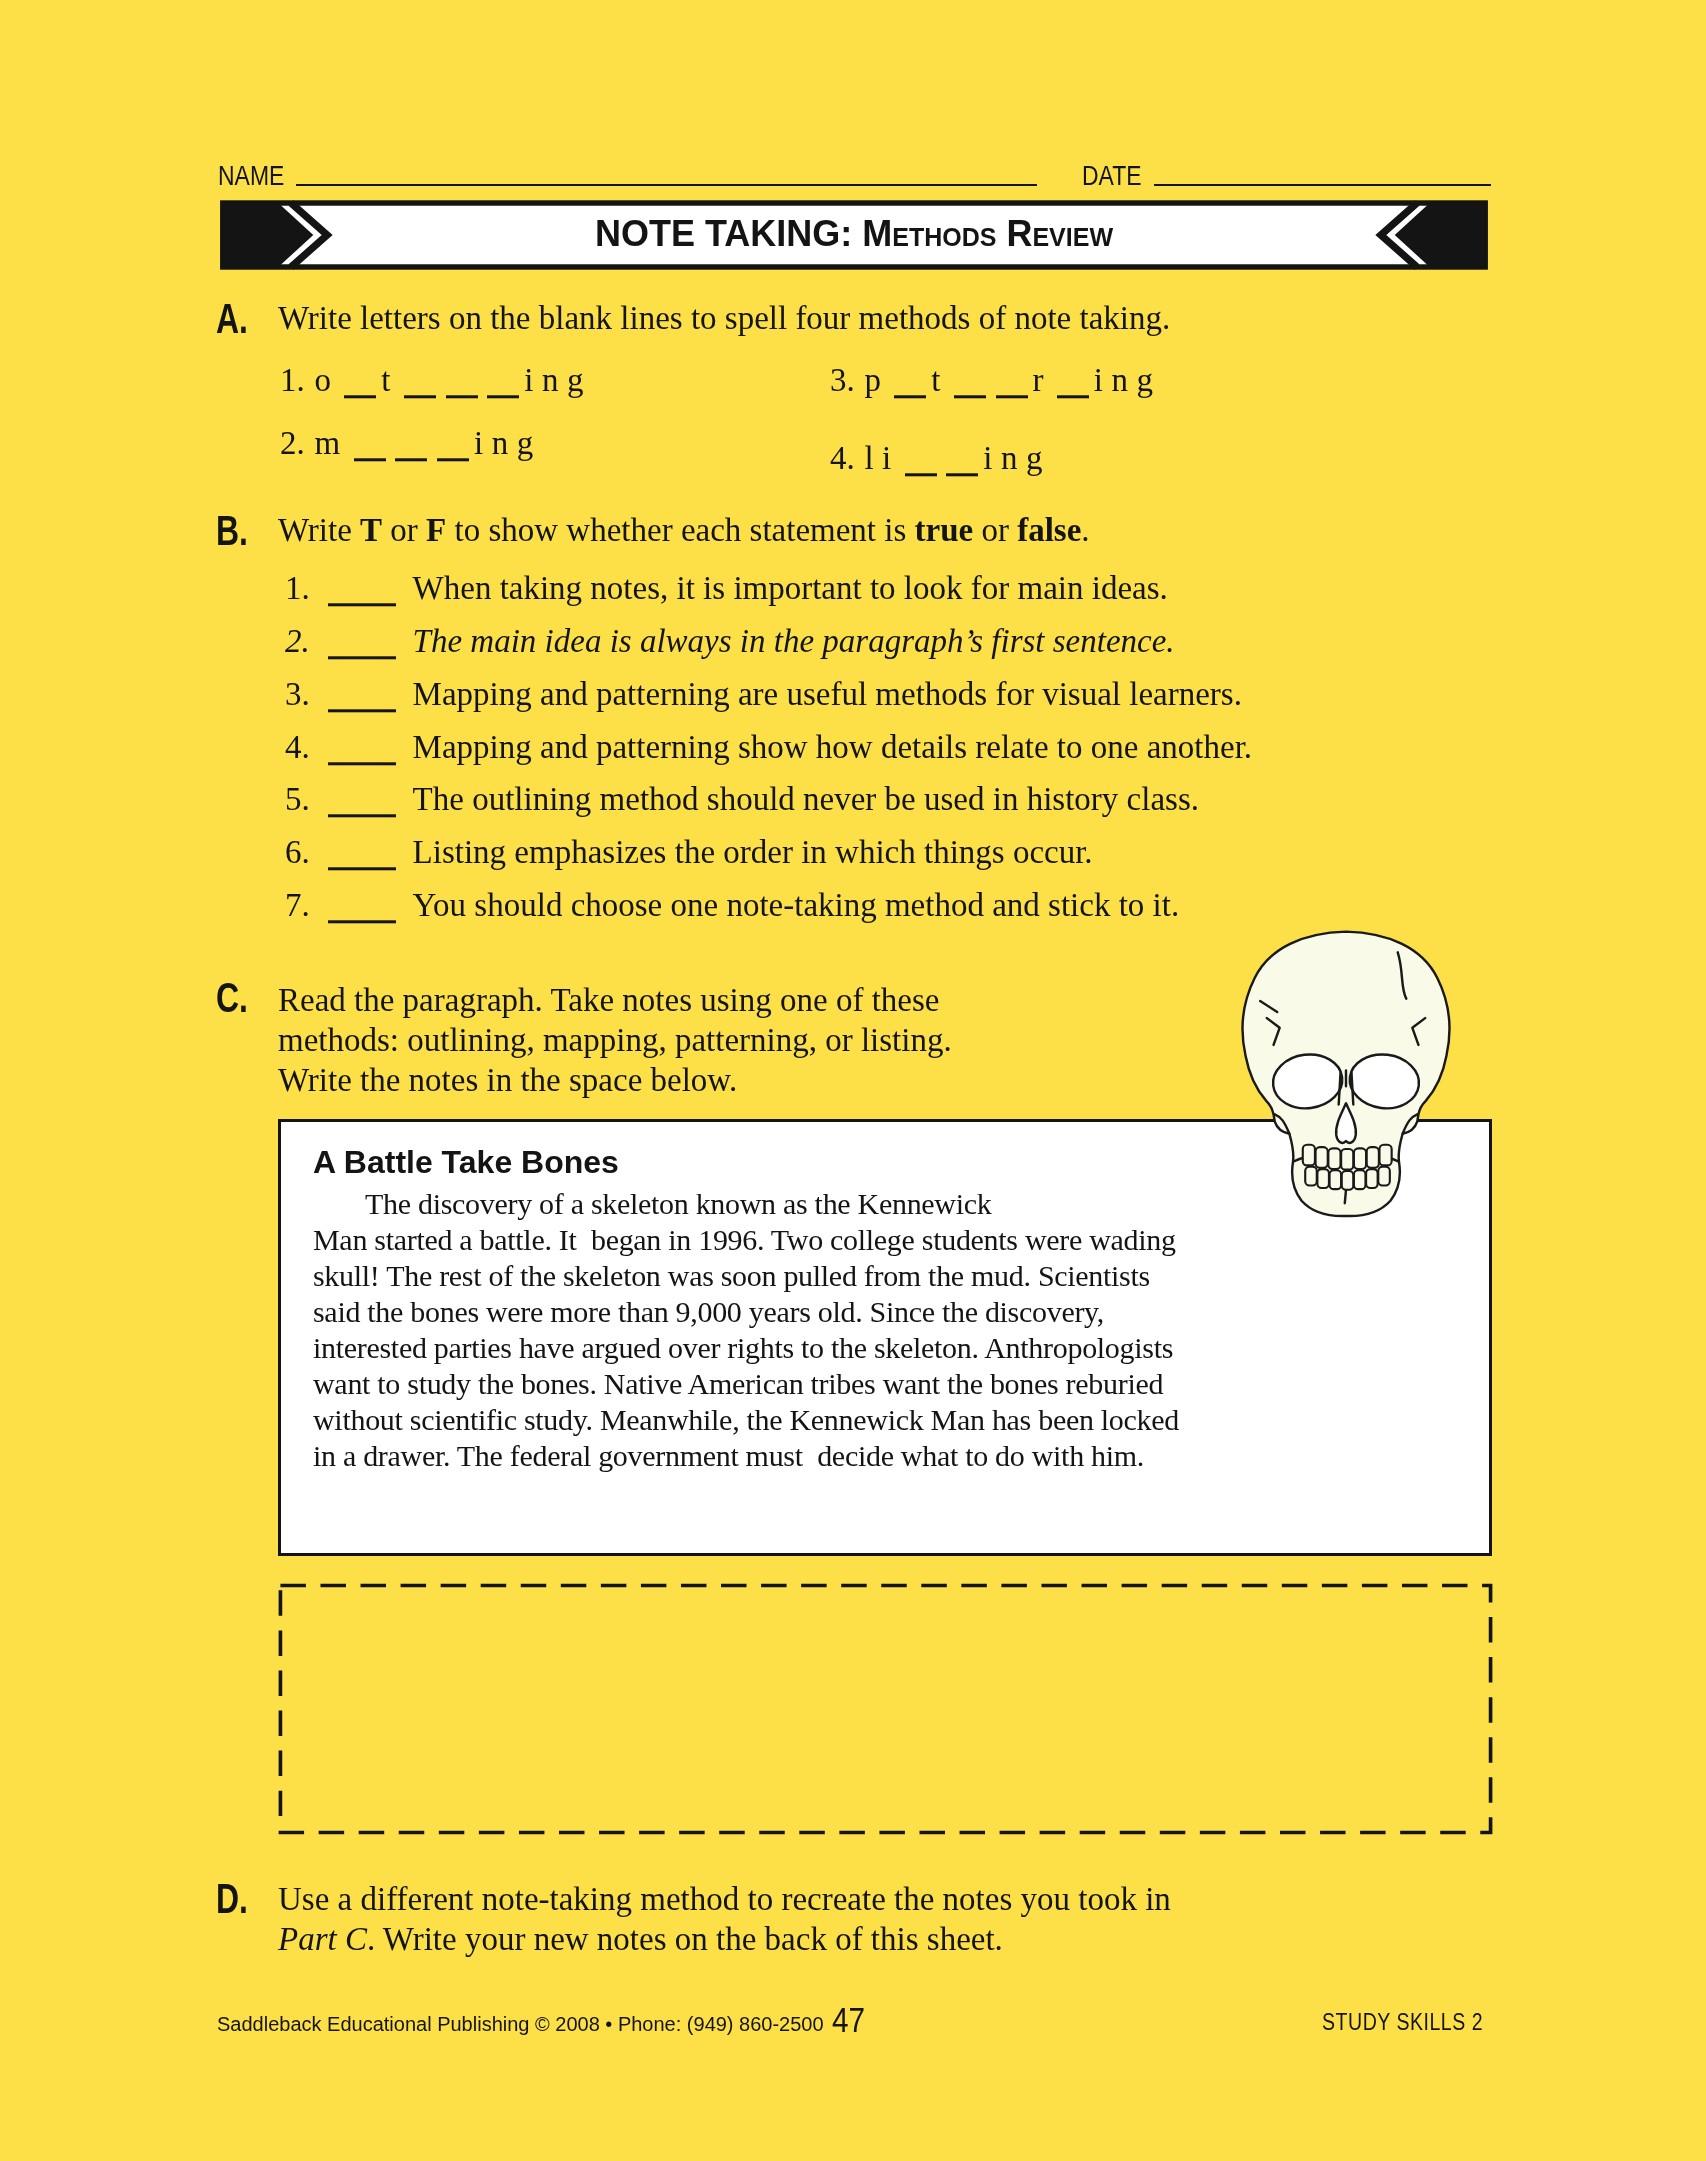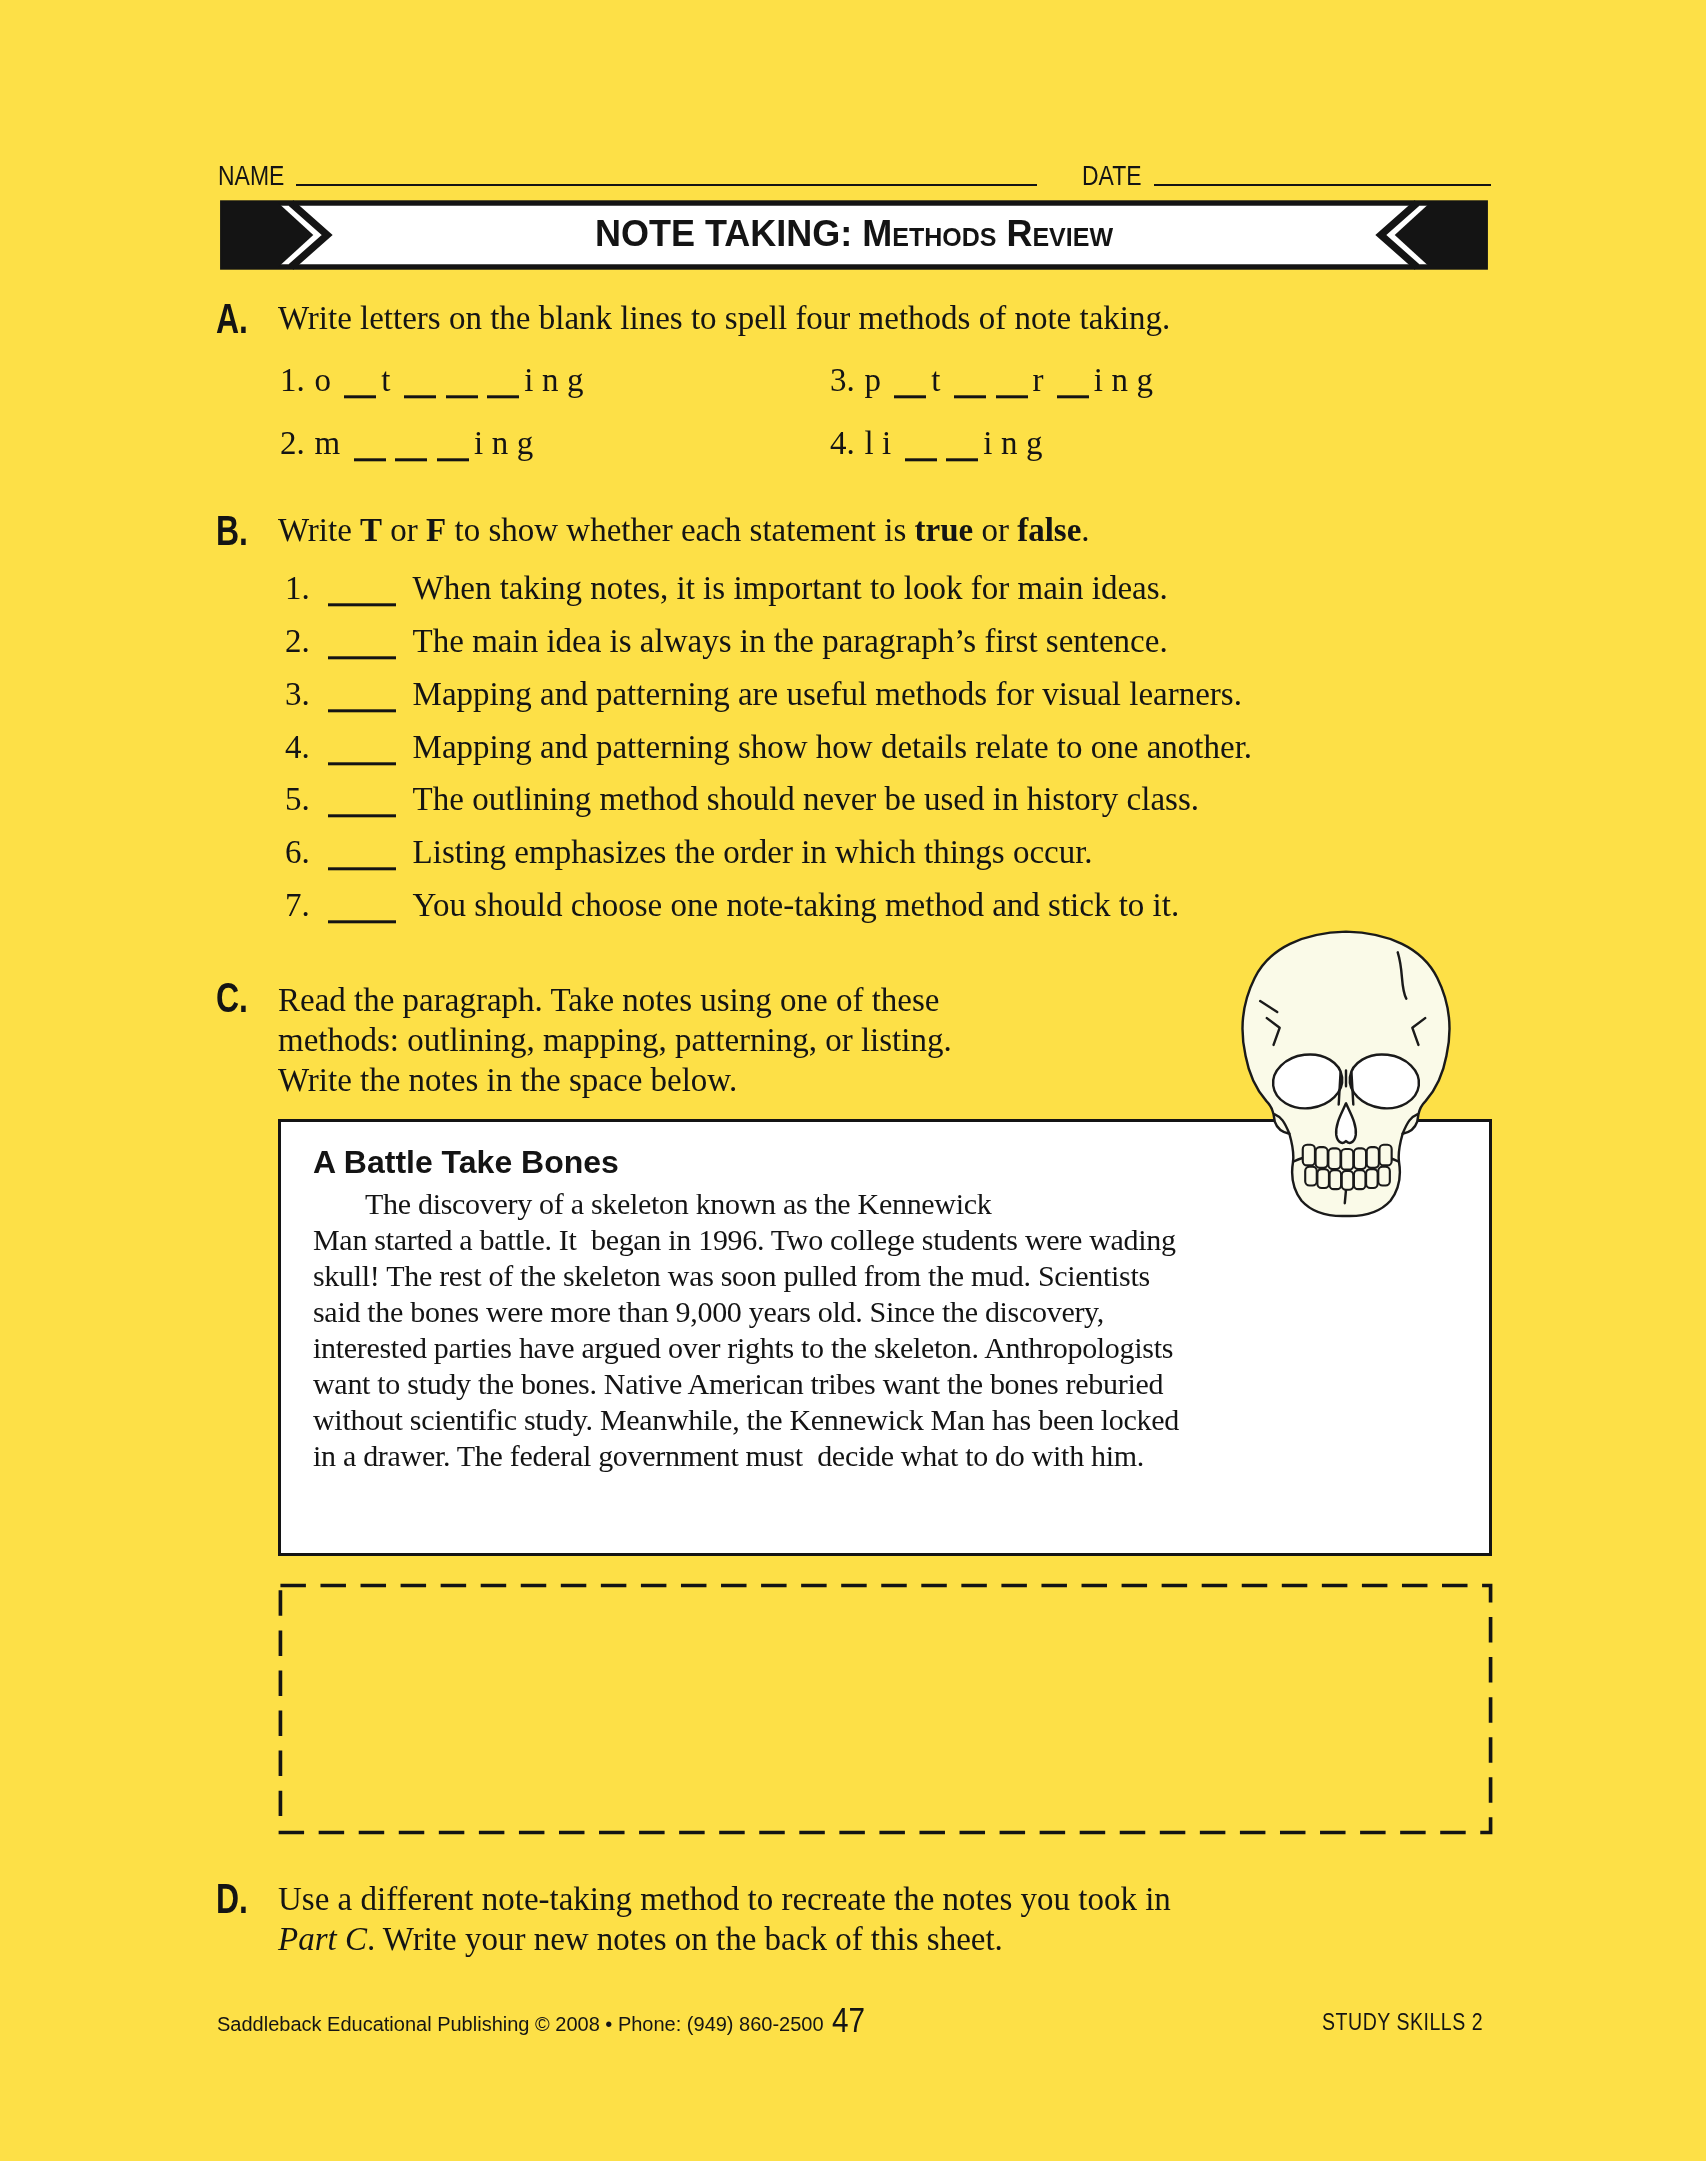--- a/index.html
+++ b/index.html
@@ -70,31 +70,31 @@
 
   <div class="abs serif" style="left:280px;top:362px;">
     <span class="item-num">1.</span><span class="wp"><span class="ltr">o</span><span class="blank"></span><span class="ltr">t</span><span class="blank"></span><span class="blank"></span><span class="blank"></span><span class="ltr">i</span><span class="ltr">n</span><span class="ltr">g</span></span>
   </div>
   <div class="abs serif" style="left:830px;top:362px;">
     <span class="item-num">3.</span><span class="wp"><span class="ltr">p</span><span class="blank"></span><span class="ltr">t</span><span class="blank"></span><span class="blank"></span><span class="ltr">r</span><span class="blank"></span><span class="ltr">i</span><span class="ltr">n</span><span class="ltr">g</span></span>
   </div>
   <div class="abs serif" style="left:280px;top:425px;">
     <span class="item-num">2.</span><span class="wp"><span class="ltr">m</span><span class="blank"></span><span class="blank"></span><span class="blank"></span><span class="ltr">i</span><span class="ltr">n</span><span class="ltr">g</span></span>
   </div>
-  <div class="abs serif" style="left:830px;top:425px;">
+  <div class="abs serif" style="left:830px;top:440px;">
     <span class="item-num">4.</span><span class="wp"><span class="ltr">l</span><span class="ltr">i</span><span class="blank"></span><span class="blank"></span><span class="ltr">i</span><span class="ltr">n</span><span class="ltr">g</span></span>
   </div>
 
   <span class="abs sec-letter" style="left:216px;top:507px;">B.</span>
   <span class="abs serif" style="left:278px;top:512px;"><span>Write </span><span class="b">T</span><span> or </span><span class="b">F</span><span> to show whether each statement is </span><span class="b">true</span><span> or </span><span class="b">false</span><span>.</span></span>
 
   <div class="abs serif tf-row" style="left:285px;top:570px;">
     <span class="tf-num">1.</span><span class="tf-blank"></span><span>When taking notes, it is important to look for main ideas.</span>
   </div>
-  <div class="abs serif tf-row" style="left:285px;top:623px;">
+  <div class="abs serif tf-row" style="left:285px;top:623px;font-style:italic;">
     <span class="tf-num">2.</span><span class="tf-blank"></span><span>The main idea is always in the paragraph’s first sentence.</span>
   </div>
   <div class="abs serif tf-row" style="left:285px;top:676px;">
     <span class="tf-num">3.</span><span class="tf-blank"></span><span>Mapping and patterning are useful methods for visual learners.</span>
   </div>
   <div class="abs serif tf-row" style="left:285px;top:729px;">
     <span class="tf-num">4.</span><span class="tf-blank"></span><span>Mapping and patterning show how details relate to one another.</span>
   </div>
   <div class="abs serif tf-row" style="left:285px;top:781px;">
     <span class="tf-num">5.</span><span class="tf-blank"></span><span>The outlining method should never be used in history class.</span>

